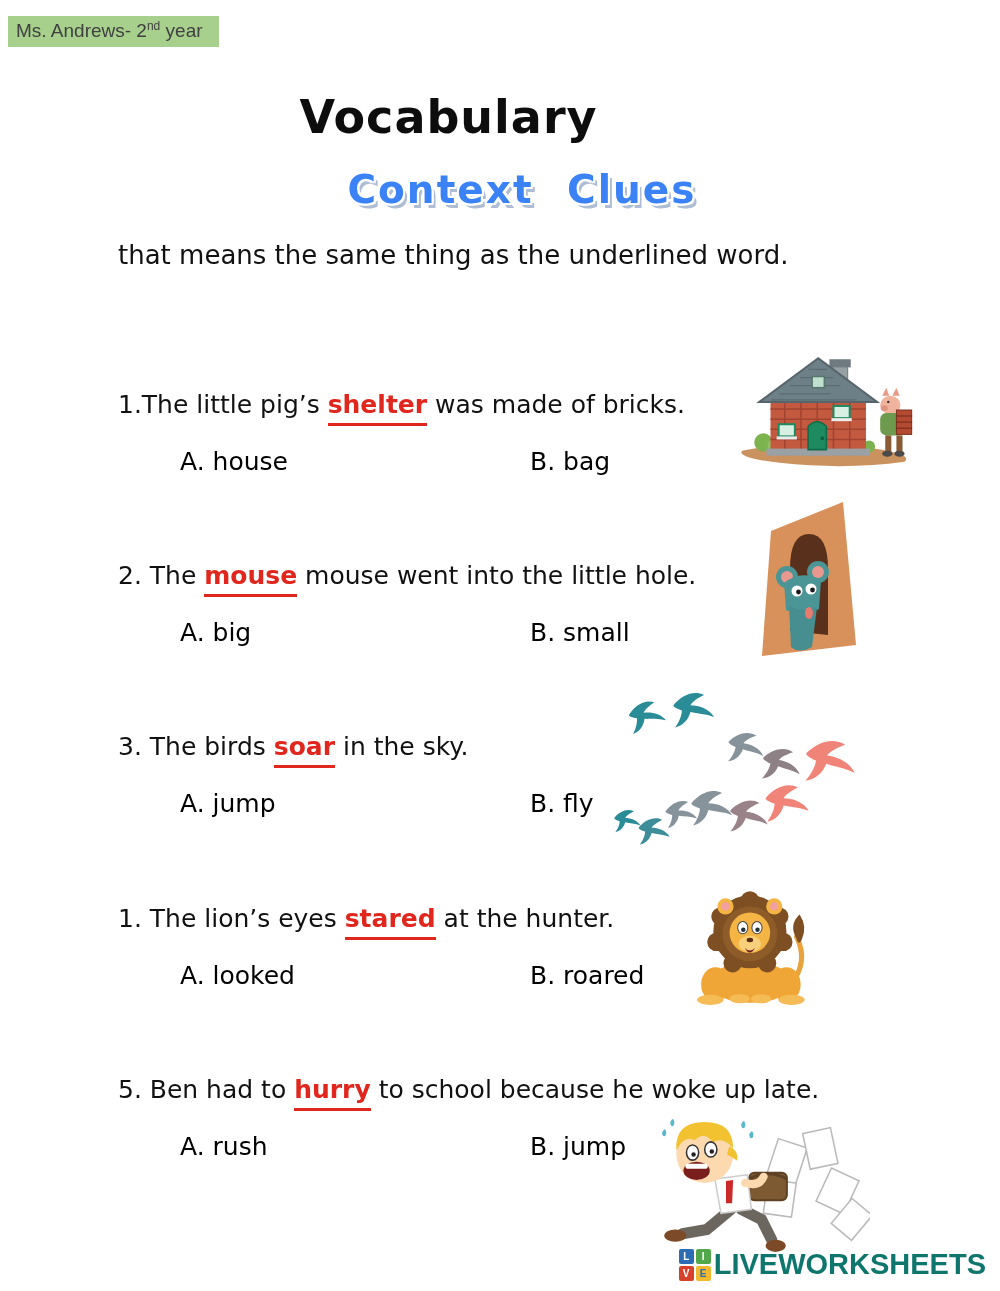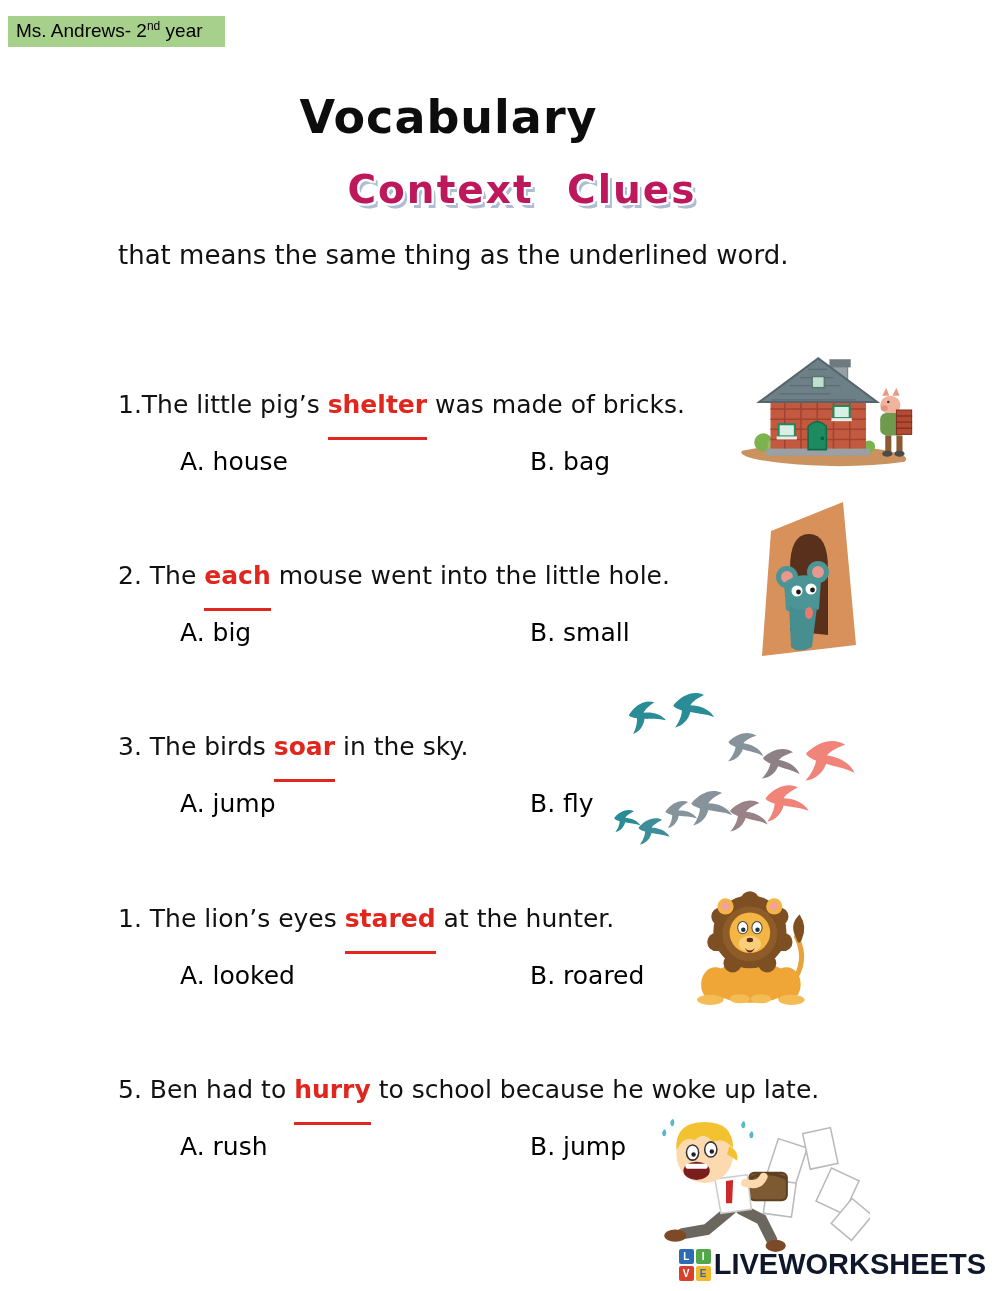--- a/index.html
+++ b/index.html
@@ -7,52 +7,52 @@
   body {
     position:relative;
     background:#ffffff;
     font-family:"DejaVu Sans", sans-serif;
     color:#1a1a1a;
     overflow:hidden;
   }
   
   .teacher-label{
     position:absolute; left:8px; top:16px;
-    background:#a8d08d; color:#000000;
+    background:#a8d08d; color:#404040;
     font-family:"Liberation Sans", sans-serif;
-    font-size:19px; padding:3px 22px 5px 8px;
+    font-size:19px; padding:3px 16px 5px 8px;
   }
   .teacher-label sup{ font-size:12px; }
   
   .title{
     position:absolute; top:90px; left:0; width:897px;
     text-align:center; font-size:46px; font-weight:bold; color:#0d0d0d;
     letter-spacing:1px;
   }
   .subtitle{
     position:absolute; top:167px; left:0; width:1000px;
-    text-align:center; font-size:39px; font-weight:bold; color:#be185d;
+    text-align:center; font-size:39px; font-weight:bold; color:#3b82f6;
     letter-spacing:2px; word-spacing:18px;
     text-shadow:
       -2px -2px 0 #fff, 2px -2px 0 #fff, -2px 2px 0 #fff, 2px 2px 0 #fff,
       0 -2px 0 #fff, 0 2px 0 #fff, -2px 0 0 #fff, 2px 0 0 #fff,
       4px 5px 0 #aebdd4;
     padding-left: 44px;
   }
   .instructions{
     position:absolute; left:118px; top:233px; width:860px;
     font-size:26px; line-height:44px; color:#111;
   }
   
   .question{ position:absolute; left:118px; width:870px; }
   .q1{ top:390px; } .q2{ top:561px; } .q3{ top:732px; } .q4{ top:904px; } .q5{ top:1075px; }
   .sentence{ font-size:25px; color:#111; white-space:nowrap; }
   .keyword{
     color:#e0261d; font-weight:bold;
-    border-bottom:3px solid #e0261d; padding-bottom:18px;text-align:right;
+    border-bottom:3px solid #e0261d; padding-bottom:4px;text-align:right;
   }
   .options{ position:absolute; top:57px; left:0; width:870px; height:34px; }
   .option{ position:absolute; font-size:25px; color:#000000; white-space:nowrap; cursor:pointer; }
   .option-a{ left:62px; }
   .option-b{ left:412px; }
   
   .illo{ position:absolute; }
   .illo-pig   { left:733px; top:343px; width:205px; height:132px; }
   .illo-mouse { left:737px; top:497px; width:135px; height:165px; }
   .illo-birds { left:612px; top:688px; width:250px; height:165px; }
@@ -71,21 +71,21 @@
     display:flex; align-items:center; justify-content:center;
     color:#fff; font-size:10px; font-weight:bold; border-radius:2px;
     font-family:"Liberation Sans", sans-serif;
   }
   .tile-l{ background:#2c6cb4; }
   .tile-i{ background:#52a74b; }
   .tile-v{ background:#d7402b; }
   .tile-e{ background:#f0b92e; color:#2c6cb4; }
   .logo-text{
     font-family:"Liberation Sans", sans-serif;
-    font-size:29px; font-weight:bold; color:#0f172a; letter-spacing:0px;
+    font-size:29px; font-weight:bold; color:#0f766e; letter-spacing:0px;
   }
 </style>
 </head>
 <body>
 
 <div class="teacher-label"><span>Ms. Andrews- 2</span><sup>nd</sup><span> year</span></div>
 
 <div class="title">Vocabulary</div>
 <div class="subtitle">Context Clues</div>
 
@@ -95,21 +95,21 @@
 
 <div class="question q1">
   <div class="sentence"><span>1.The little pig’s </span><span class="keyword">shelter</span><span> was made of bricks.</span></div>
   <div class="options">
     <span class="option option-a">A. house</span>
     <span class="option option-b">B. bag</span>
   </div>
 </div>
 
 <div class="question q2">
-  <div class="sentence"><span>2. The </span><span class="keyword">each</span><span> mouse went into the little hole.</span></div>
+  <div class="sentence"><span>2. The </span><span class="keyword">mouse</span><span> mouse went into the little hole.</span></div>
   <div class="options">
     <span class="option option-a">A. big</span>
     <span class="option option-b">B. small</span>
   </div>
 </div>
 
 <div class="question q3">
   <div class="sentence"><span>3. The birds </span><span class="keyword">soar</span><span> in the sky.</span></div>
   <div class="options">
     <span class="option option-a">A. jump</span>

